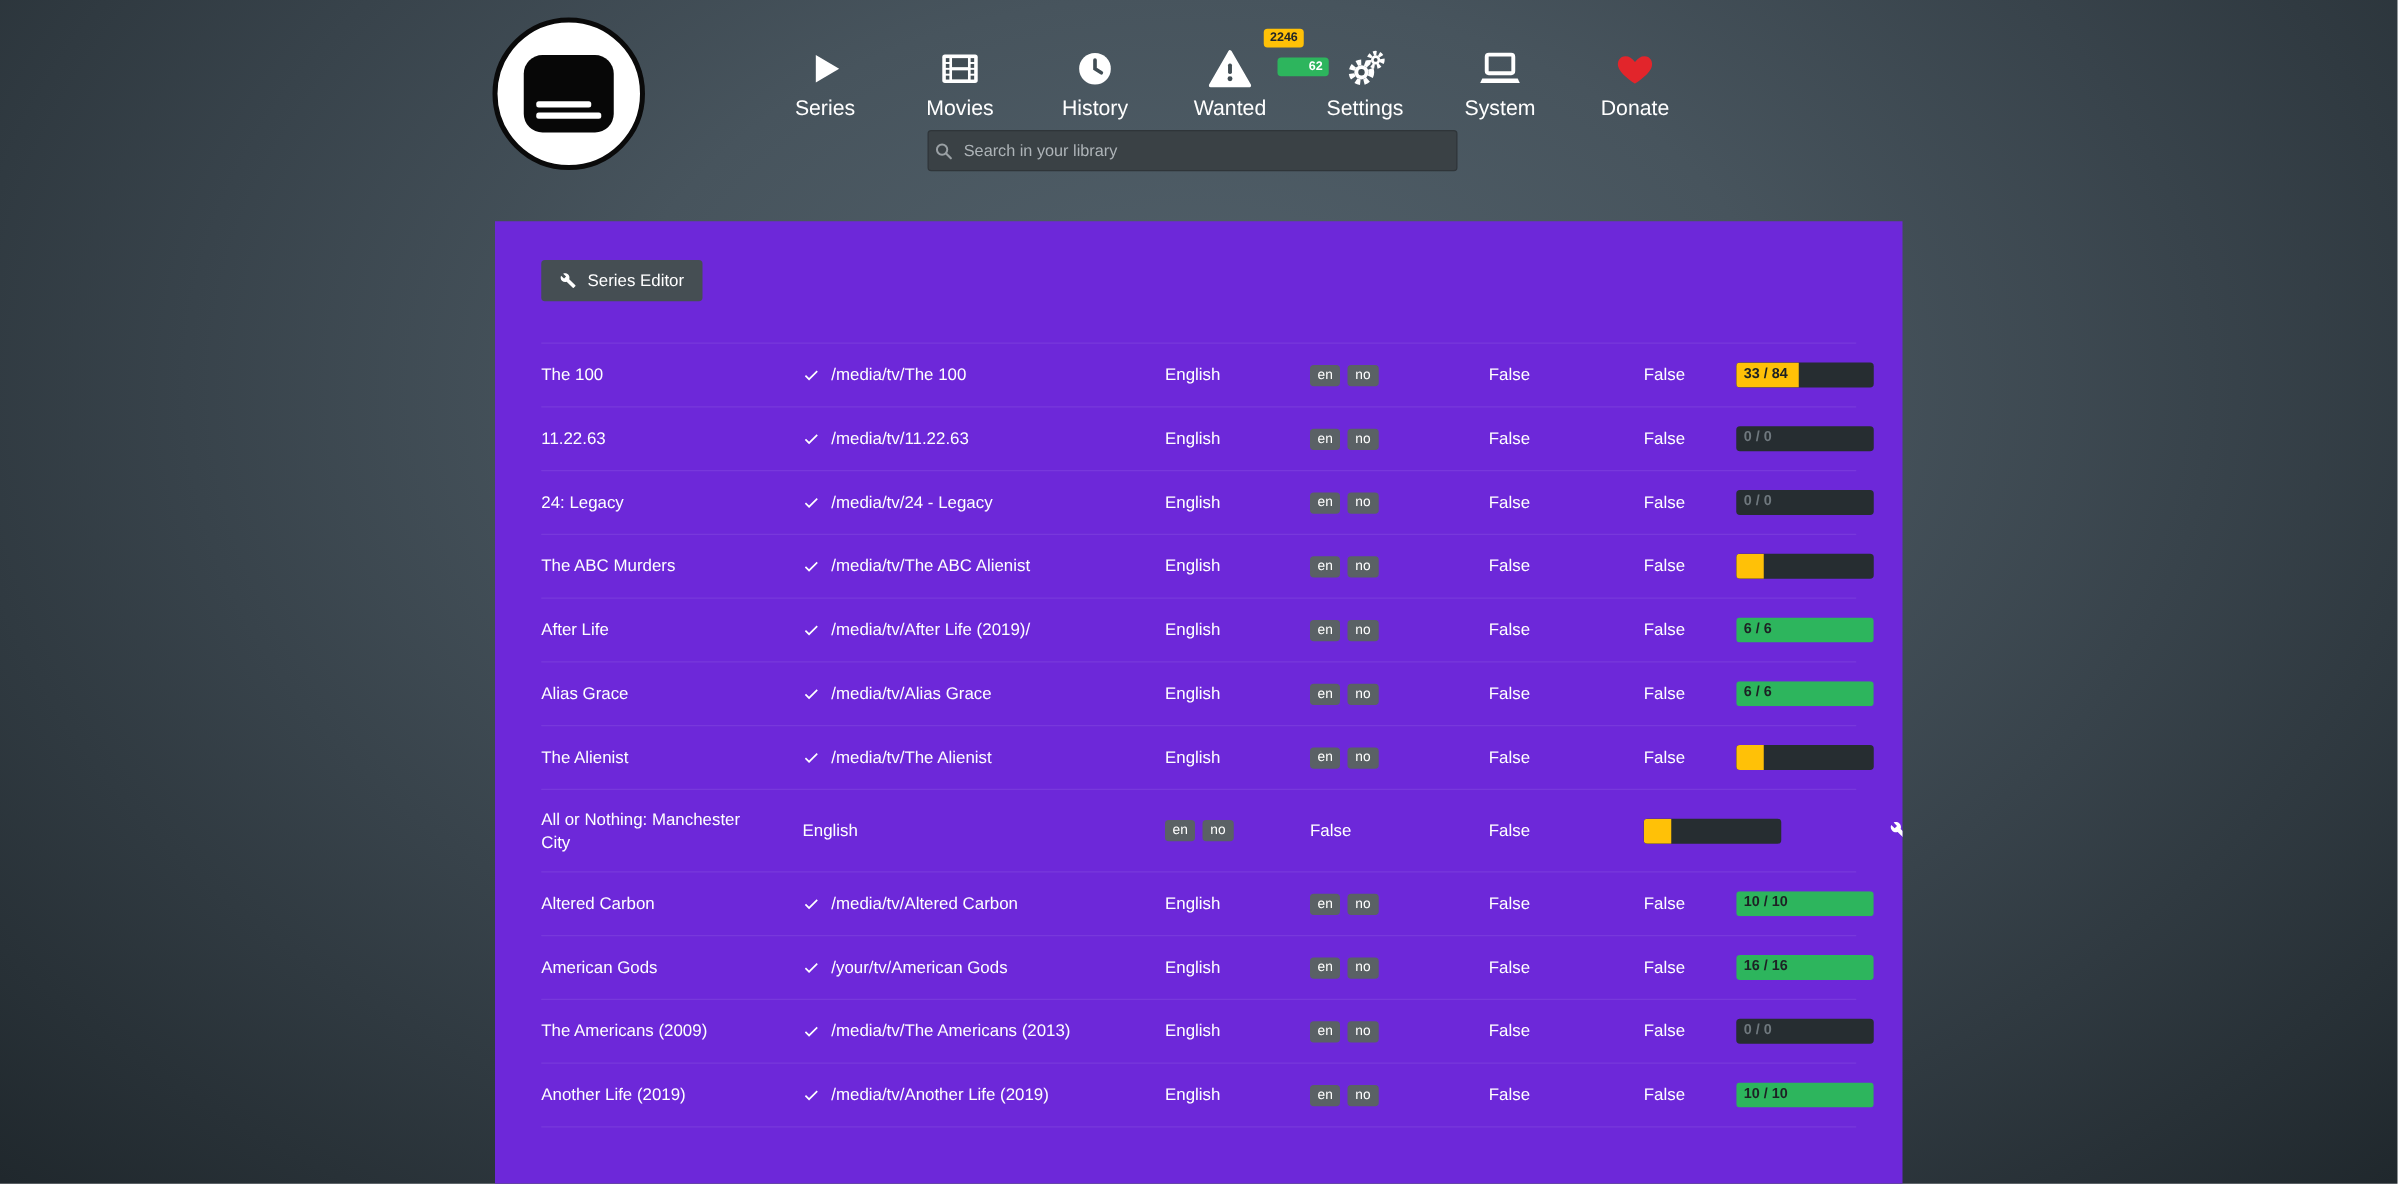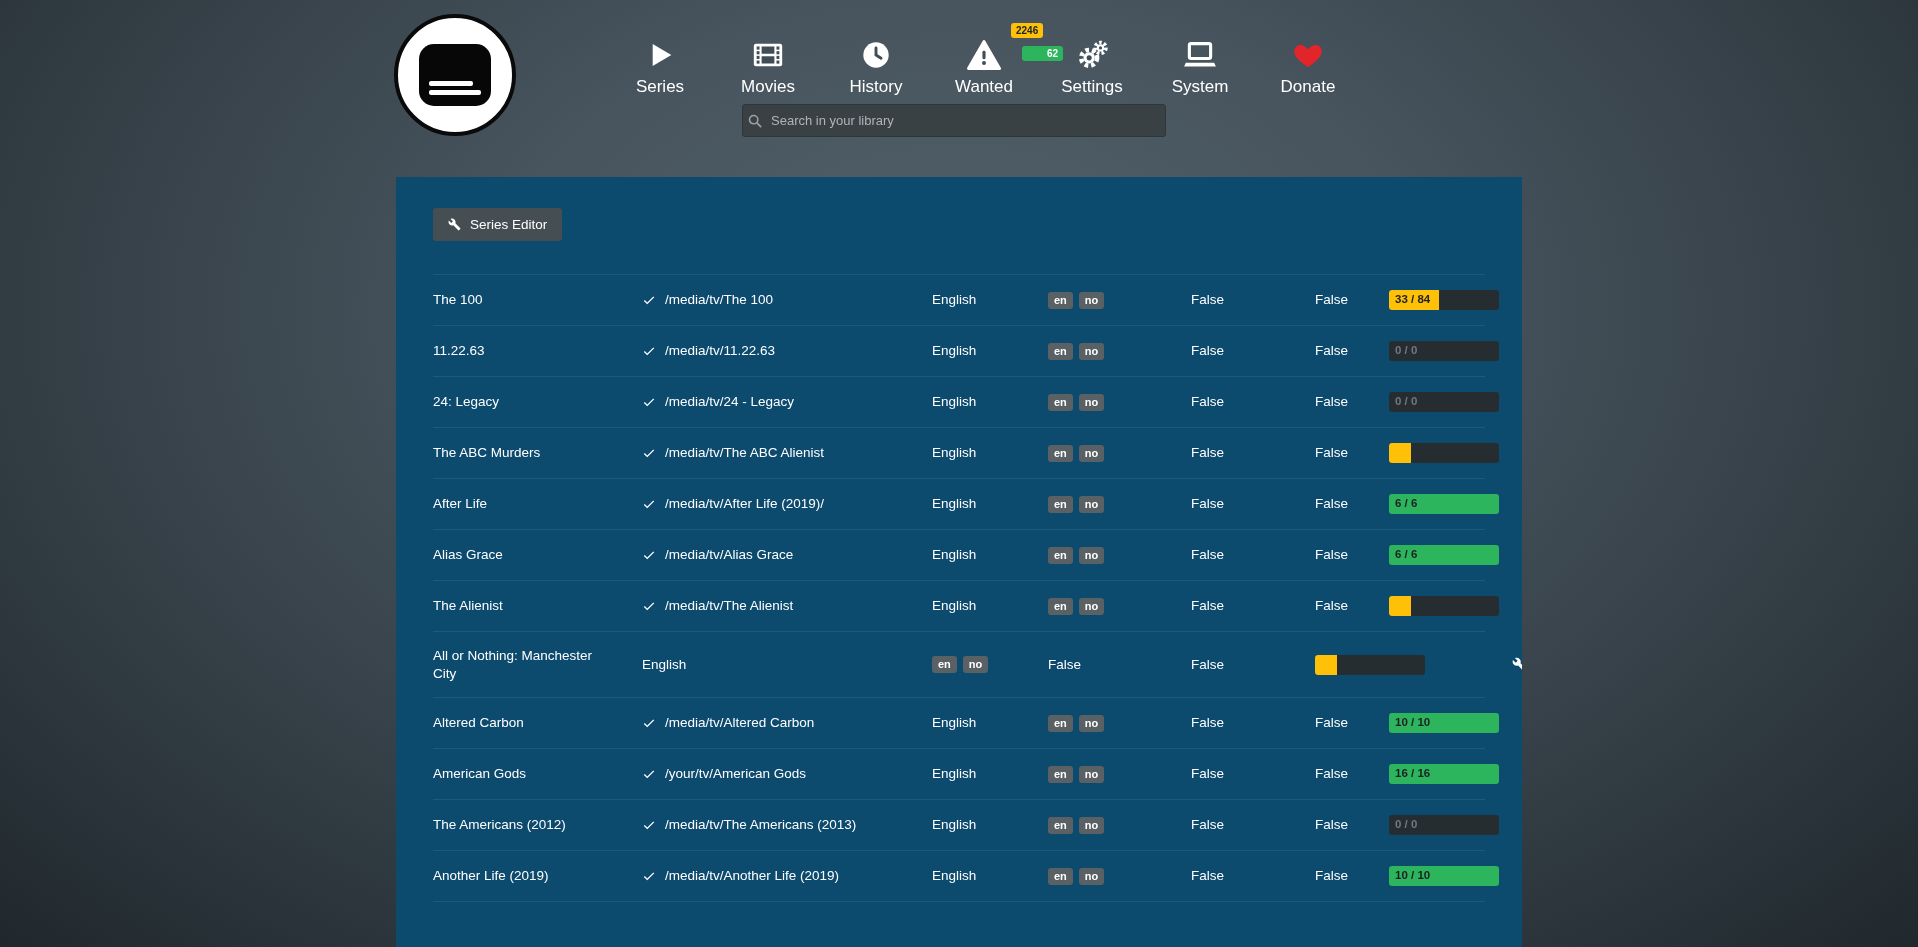--- a/index.html
+++ b/index.html
@@ -43,21 +43,21 @@
   }
   .search-bar input {
     flex:1; background:transparent; border:none; outline:none;
     color:#dfe3e5; font-size:13px; font-family:"Liberation Sans",sans-serif;
   }
   .search-bar input::placeholder { color:#aeb4b8; }
 
   
   .panel {
     position:absolute; left:396px; top:177px; width:1126px; height:770px;
-    background:#0c4a6e; overflow:hidden;
+    background:#6d28d9; overflow:hidden;
   }
   .series-editor {
     margin:31px 0 0 37px; display:inline-flex; align-items:center; gap:9px;
     background:#454e53; color:#fff; border:none; border-radius:3px;
     font-size:13.5px; font-family:"Liberation Sans",sans-serif;
     padding:9px 15px; cursor:pointer;
   }
   .table { padding:0 37px; margin-top:33px; }
   .thead, .trow {
     display:grid;
@@ -66,21 +66,21 @@
   }
   .thead { padding-bottom:10px; }
   .hcell { font-size:13.5px; font-weight:bold; color:#fff; line-height:1.25; padding-right:12px; }
   .trow { border-top:1px solid rgba(255,255,255,0.08); padding:15px 0;gap:11px; }
   .cell { font-size:13.5px; color:#fff; padding-right:12px; line-height:1.3; }
   .cell.name { cursor:pointer; }
   .cell.path { display:flex; align-items:flex-start; gap:9px; }
   .cell.path svg { flex:0 0 auto; margin-top:2px; }
   .langs { display:flex; gap:6px; }
   .lang-badge {
-    background:#5a6165; color:#fff; font-size:11px; font-weight:bold;
+    background:#5a6165; color:#fff; font-size:11px; font-weight:normal;
     padding:3px 6px; border-radius:3px; line-height:1;
   }
   .progress {
     position:relative; width:110px; height:20px; background:#262d31;
     border-radius:3px; overflow:hidden;
   }
   .progress-fill { height:100%; width:0; }
   .progress-text {
     position:absolute; left:6px; top:0; line-height:19px;
     font-size:11.5px; font-weight:bold; white-space:nowrap;
@@ -489,21 +489,21 @@
     <div class="cell wrench-cell">
       <span class="wrench-btn">
         <svg width="15" height="15" viewBox="0 0 24 24">
           <path fill="#fff" d="M22.7 19l-9.1-9.1c.9-2.3.4-5-1.5-6.9-2-2-5-2.4-7.4-1.3L9 6 6 9 1.6 4.7C.4 7.1.9 10.1 2.9 12.1c1.9 1.9 4.6 2.4 6.9 1.5l9.1 9.1c.4.4 1 .4 1.4 0l2.3-2.3c.5-.4.5-1 .1-1.4z"></path>
         </svg>
       </span>
     </div>
   </div>
 
   <div class="trow">
-    <div class="cell name">The Americans (2012)</div>
+    <div class="cell name">The Americans (2009)</div>
     <div class="cell path">
       <svg width="14" height="14" viewBox="0 0 24 24">
         <path fill="#fff" d="M9 16.2 4.8 12l-1.6 1.6L9 19.4 21 7.4 19.4 5.8z"></path>
       </svg>
       <span class="path-text">/media/tv/The Americans (2013)</span>
     </div>
     <div class="cell audio">English</div>
     <div class="cell langs">
             <span class="lang-badge">en</span>
             <span class="lang-badge">no</span>

